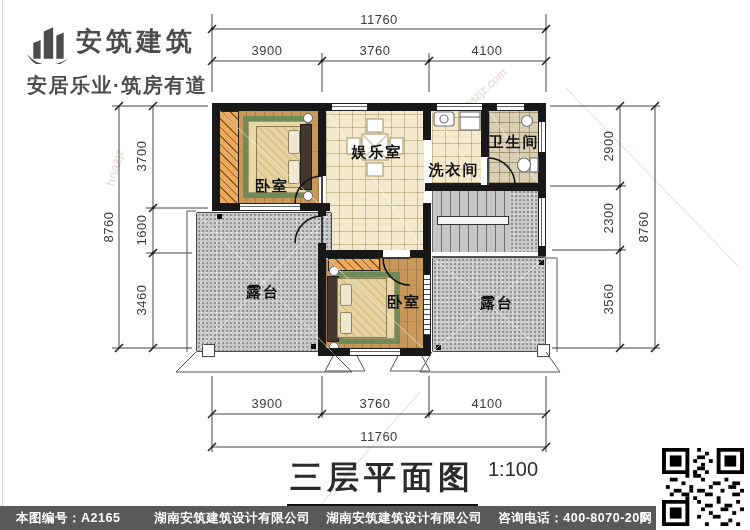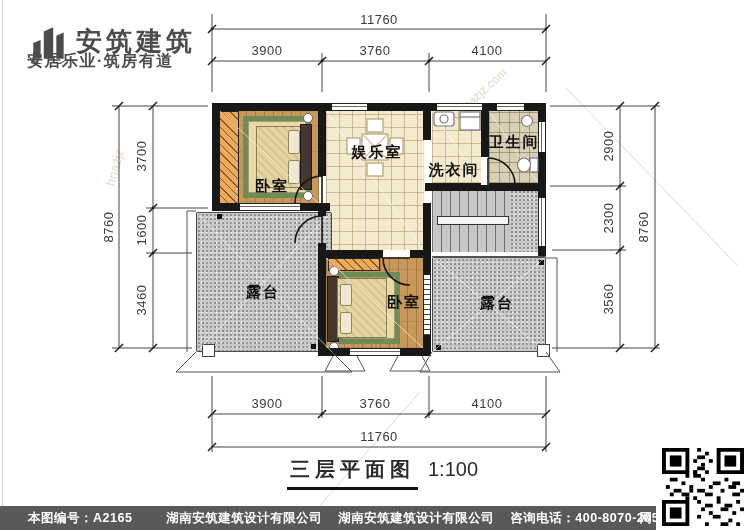--- a/index.html
+++ b/index.html
@@ -36,28 +36,28 @@
   .lamp{position:absolute;width:8px;height:8px;border-radius:50%;background:#fff;border:1px solid #666;}
   .post{position:absolute;width:13px;height:13px;background:#fff;border:1px solid #444;box-sizing:border-box;}
   .dot{position:absolute;width:5px;height:5px;background:#0d0d0d;}
   .railing{position:absolute;background:#f4f4f4;border:1px solid #333;}
   .dim{position:absolute;font-size:13px;color:#3a3a3a;transform:translate(-50%,-50%);white-space:nowrap;letter-spacing:.5px;}
   .dim.v{transform:translate(-50%,-50%) rotate(-90deg);}
   .rlabel{position:absolute;font-size:15px;font-weight:bold;color:#0f0f0f;letter-spacing:2px;
         transform:translate(-50%,-50%);white-space:nowrap;}
   .wm{position:absolute;white-space:nowrap;pointer-events:none;}
   .brand-name{position:absolute;left:76px;top:24px;font-size:26px;font-weight:bold;color:#4c4c4e;letter-spacing:4px;}
-  .brand-tag{position:absolute;left:27px;top:51px;font-size:16px;font-weight:bold;color:#4c4c4e;letter-spacing:1.5px;}
+  .brand-tag{position:absolute;left:27px;top:72px;font-size:20px;font-weight:bold;color:#4c4c4e;letter-spacing:1.5px;}
   .titleblock{position:absolute;left:287px;top:456px;}
-  .titleblock .t{font-size:20px;font-weight:bold;color:#2b2b2b;letter-spacing:5px;display:inline-block;
+  .titleblock .t{font-size:32px;font-weight:bold;color:#2b2b2b;letter-spacing:5px;display:inline-block;
         border-bottom:3px solid #111;padding:0 3px 4px 3px;}
   .titleblock .s{font-size:20px;color:#2b2b2b;margin-left:10px;vertical-align:top;display:inline-block;padding-top:2px;}
   .footer{position:absolute;left:0;top:506px;width:750px;height:24px;background:#58595b;color:#fff;
         font-size:12.5px;font-weight:bold;display:flex;align-items:center;}
-  .footer .no{margin-left:28px;letter-spacing:.5px;}
+  .footer .no{margin-left:16px;letter-spacing:.5px;}
   .footer .mid{margin-left:34px;display:flex;gap:16px;letter-spacing:.5px;justify-content:center;}
   .footer .web{position:absolute;right:98px;top:4px;}
   .qr{position:absolute;left:656px;top:443px;width:94px;height:87px;background:#fff;
         display:flex;align-items:center;justify-content:center;}
   .edge{position:absolute;left:2px;top:0;width:1px;height:530px;background:#9a9a9a;opacity:.45;}
 </style>
 </head>
 <body>
 
 <div class="sheet">

